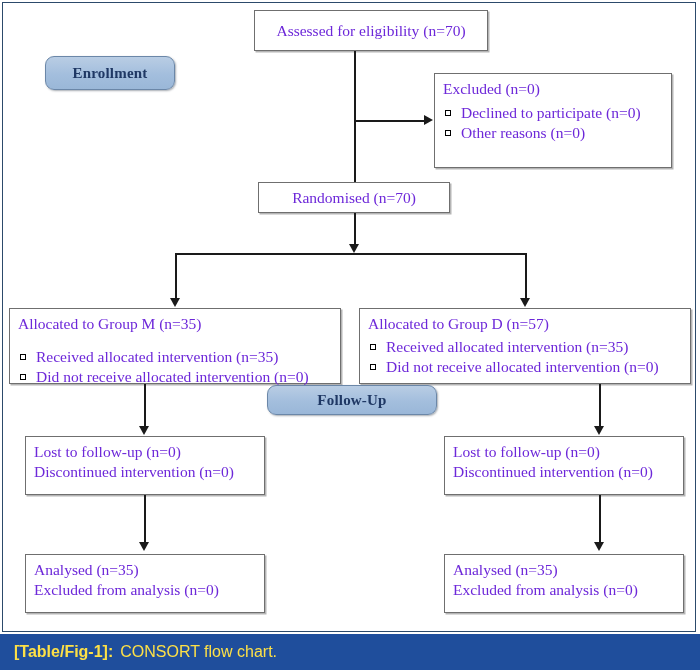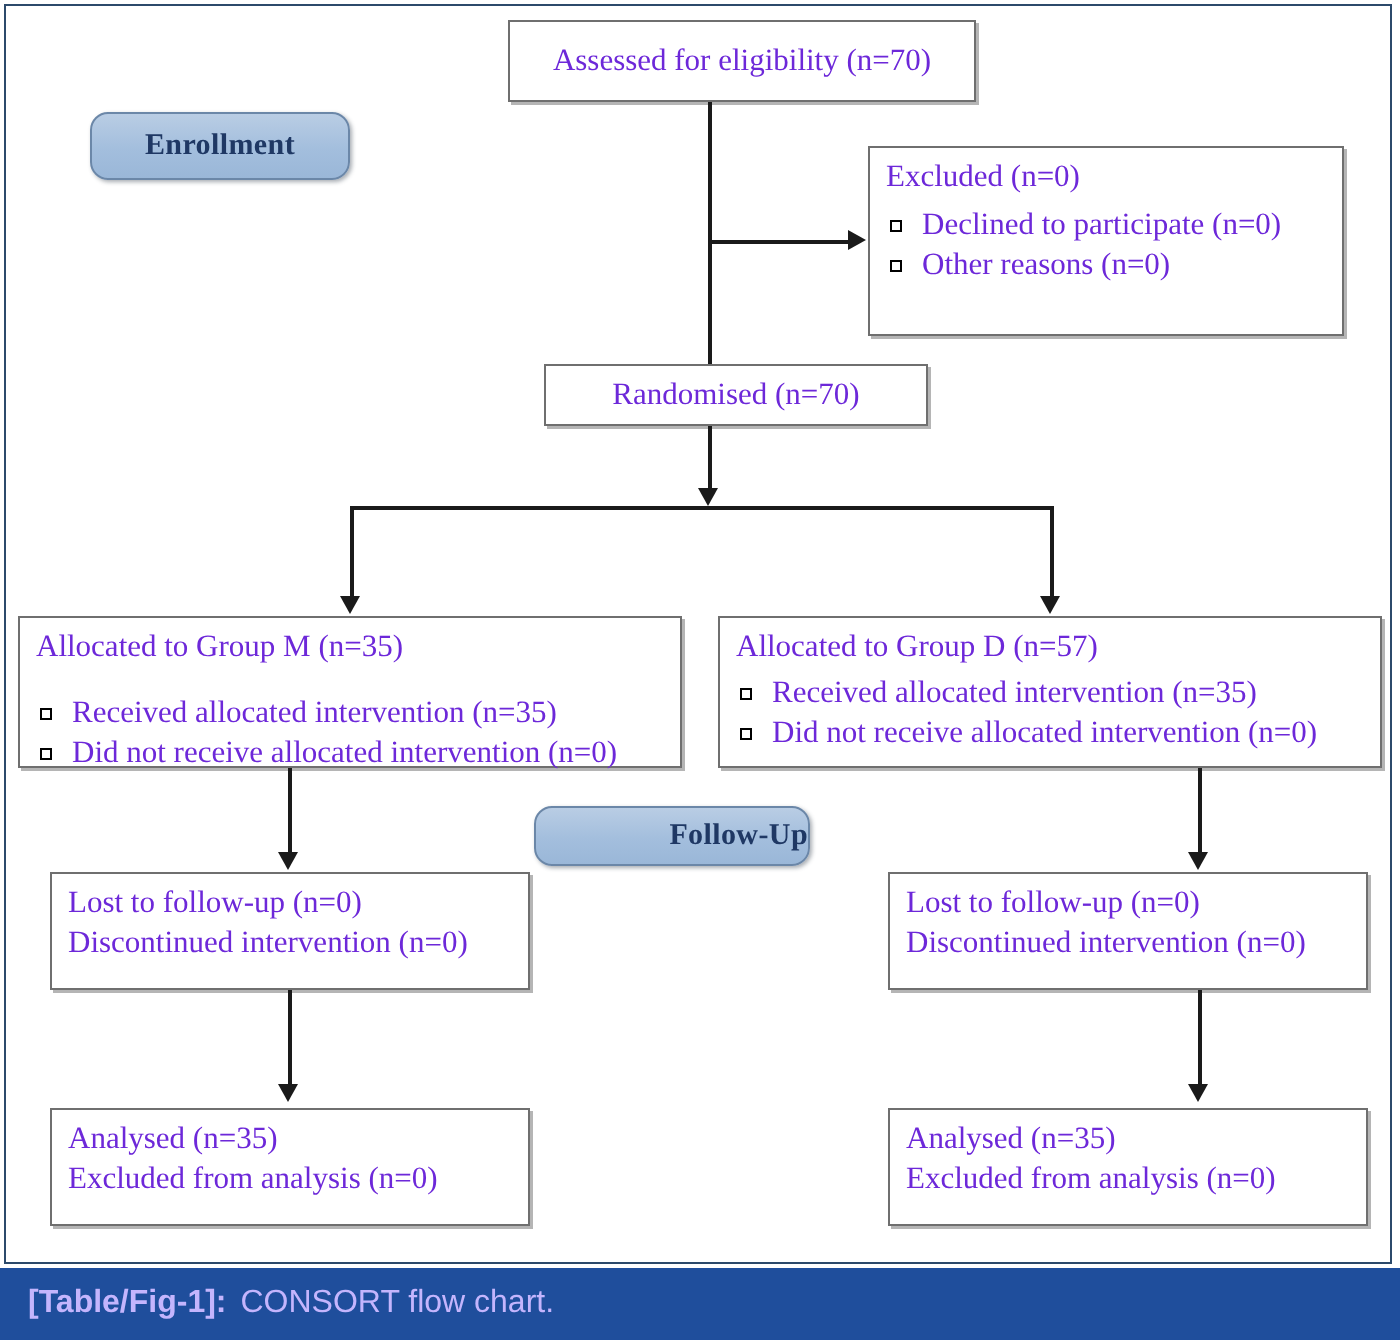--- a/index.html
+++ b/index.html
@@ -114,21 +114,21 @@
   }
 
   
   #caption {
     position: absolute;
     left: 0;
     top: 634px;
     width: 700px;
     height: 36px;
     background: #1f4e9c;
-    color: #c4b5fd;
+    color: #fde047;
     font-family: "Liberation Sans", "DejaVu Sans", sans-serif;
     font-size: 16px;
     display: flex;
     align-items: center;
     padding-left: 14px;
     box-sizing: border-box;
   }
   #caption .cap-tag {
     font-weight: bold;
     margin-right: 7px;
@@ -155,21 +155,21 @@
   <div class="arrow-right" style="left:424px; top:115px;"></div>
 
   <div class="box" style="left:434px; top:73px; width:238px; height:95px;">
     <span class="line" style="margin-bottom:4px;">Excluded (n=0)</span>
     <ul class="bullets">
       <li><span class="sq"></span><span>Declined to participate (n=0)</span></li>
       <li><span class="sq"></span><span>Other reasons (n=0)</span></li>
     </ul>
   </div>
 
-  <div class="box center" style="left:272px; top:182px; width:192px; height:31px;">
+  <div class="box center" style="left:258px; top:182px; width:192px; height:31px;">
     <span class="line">Randomised (n=70)</span>
   </div>
 
   <div class="vline" style="left:354px; top:213px; height:33px;"></div>
   <div class="arrow-down" style="left:349px; top:244px;"></div>
 
   <div class="hline" style="left:175px; top:253px; width:352px;"></div>
   <div class="vline" style="left:175px; top:253px; height:48px;"></div>
   <div class="arrow-down" style="left:170px; top:298px;"></div>
   <div class="vline" style="left:525px; top:253px; height:48px;"></div>
@@ -190,21 +190,21 @@
       <li><span class="sq"></span><span>Received allocated intervention (n=35)</span></li>
       <li><span class="sq"></span><span>Did not receive allocated intervention (n=0)</span></li>
     </ul>
   </div>
 
   <div class="vline" style="left:144px; top:384px; height:45px;"></div>
   <div class="arrow-down" style="left:139px; top:426px;"></div>
   <div class="vline" style="left:599px; top:384px; height:45px;"></div>
   <div class="arrow-down" style="left:594px; top:426px;"></div>
 
-  <div class="pill" style="left:267px; top:403px; width:138px; height:30px;justify-content:flex-end;">
+  <div class="pill" style="left:267px; top:385px; width:170px; height:30px;">
     <span>Follow-Up</span>
   </div>
 
   <div class="box" style="left:25px; top:436px; width:240px; height:59px;">
     <span class="line">Lost to follow-up (n=0)</span>
     <span class="line">Discontinued intervention (n=0)</span>
   </div>
 
   <div class="box" style="left:444px; top:436px; width:240px; height:59px;">
     <span class="line">Lost to follow-up (n=0)</span>

